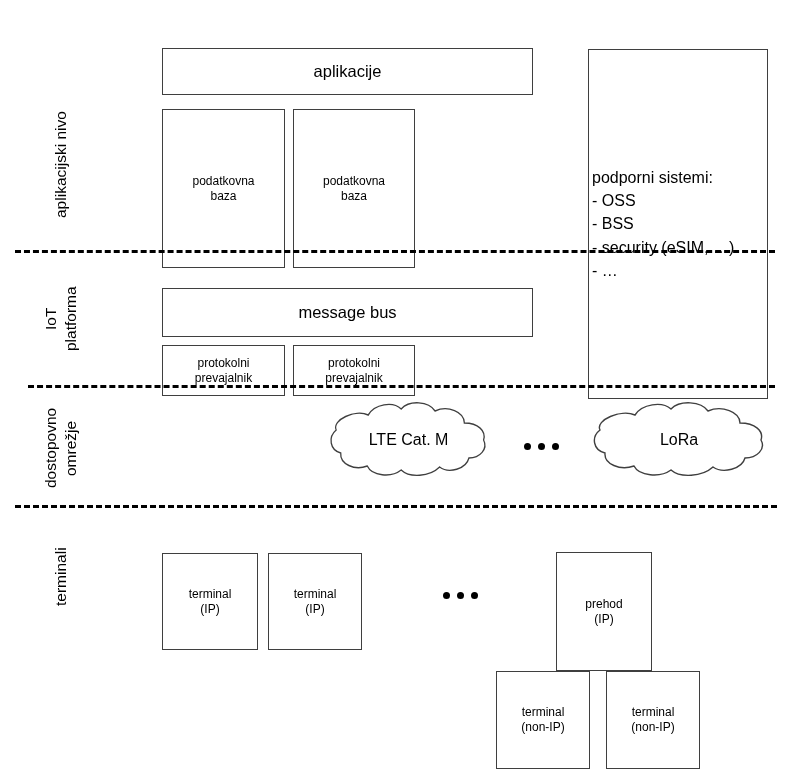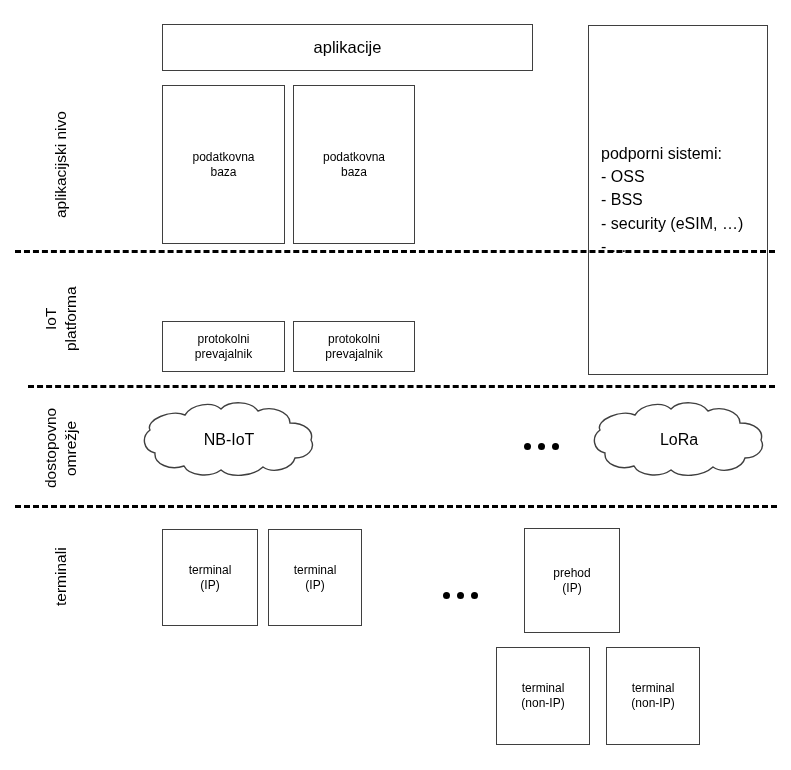--- a/index.html
+++ b/index.html
@@ -19,41 +19,42 @@
   }
 
   
   .node {
     position: absolute;
     box-sizing: border-box;
     display: flex;
     align-items: center;
     justify-content: center;
     text-align: center;
+    margin-top: 24px;
   }
 
   
   .rect {
     border: 1.4px solid #3f3f3f;
     background: #ffffff;
     font-size: 12px;
     line-height: 1.25;
     white-space: pre-line;
   }
 
   
   .banner {
     font-size: 16.5px;
   }
 
   
   .support {
     justify-content: flex-start;
     text-align: left;
-    padding-left: 12px;
+    padding-left: 3px;
     font-size: 16px;
     line-height: 1.45;
     white-space: pre-line;
   }
 
   
   .layer-label {
     position: absolute;
     font-size: 15.5px;
     color: #000000;
@@ -136,47 +137,48 @@
 baza</div>
 
   <div class="node rect support" style="left:588px; top:25px; width:180px; height:350px;">podporni sistemi:
 - OSS
 - BSS
 - security (eSIM, …)
 - …</div>
 
   <div class="divider" style="left:15px; top:250px; width:760px;"></div>
 
+  <div class="node rect banner" style="left:162px; top:264px; width:371px; height:49px;">message bus</div>
 
   <div class="node rect" style="left:162px; top:321px; width:123px; height:51px;">protokolni
 prevajalnik</div>
 
   <div class="node rect" style="left:293px; top:321px; width:122px; height:51px;">protokolni
 prevajalnik</div>
 
   <div class="divider" style="left:28px; top:385px; width:747px;"></div>
 
-  <div class="cloud-wrap" style="left:140px; top:401px; width:178px; height:78px;">
+
+  <div class="cloud-wrap" style="left:327px; top:401px; width:163px; height:78px;">
     <svg viewBox="0 0 178 78" preserveAspectRatio="none" aria-hidden="true">
       <path d="M45,14
                C52,3 72,0 81,8
                C90,-1 111,0 118,10
                C132,4 150,11 150,22
                C165,22 174,30 171,39
                C176,48 167,57 155,57
                C152,68 133,73 123,66
                C112,76 90,77 81,69
                C70,77 49,75 44,65
                C30,70 14,63 15,52
                C3,49 1,36 10,29
                C5,19 31,8 45,14 Z" fill="#ffffff" stroke="#3f3f3f" stroke-width="1.4"></path>
     </svg>
-    <div class="cloud-label">NB-IoT</div>
-  </div>
-
+    <div class="cloud-label">LTE Cat. M</div>
+  </div>
 
   <div class="ellipsis" style="left:524px; top:443px;">
     <span></span>
       <span></span>
       <span></span>
   </div>
 
   <div class="cloud-wrap" style="left:590px; top:401px; width:178px; height:78px;text-align:right;">
     <svg viewBox="0 0 178 78" preserveAspectRatio="none" aria-hidden="true">
       <path d="M45,14
@@ -202,21 +204,21 @@
 
   <div class="node rect" style="left:268px; top:529px; width:94px; height:97px;">terminal
 (IP)</div>
 
   <div class="ellipsis" style="left:443px; top:592px;">
     <span></span>
       <span></span>
       <span></span>
   </div>
 
-  <div class="node rect" style="left:524px; top:528px; width:96px; height:105px;">prehod
+  <div class="node rect" style="left:556px; top:528px; width:96px; height:119px;">prehod
 (IP)</div>
 
   <div class="node rect" style="left:496px; top:647px; width:94px; height:98px;">terminal
 (non-IP)</div>
 
   <div class="node rect" style="left:606px; top:647px; width:94px; height:98px;">terminal
 (non-IP)</div>
 
 </div>
 

